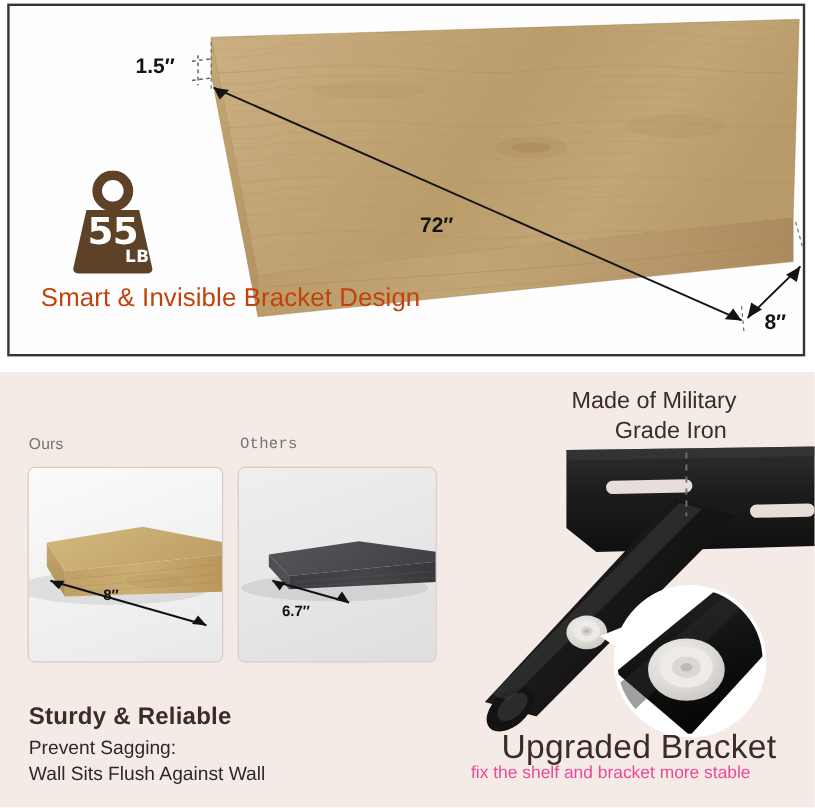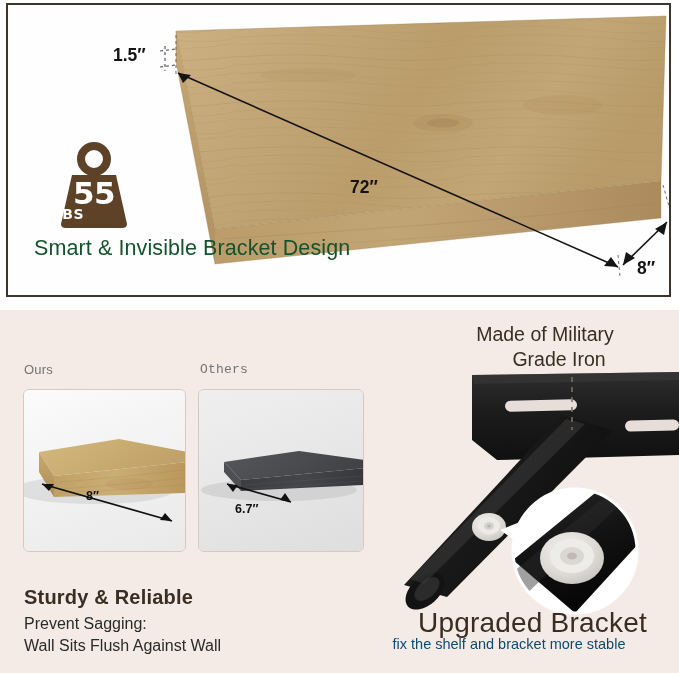--- a/index.html
+++ b/index.html
@@ -20,36 +20,36 @@
   }
   .top-inner { position: absolute; inset: 0; overflow: hidden; }
 
   
   .board { position: absolute; left: 0; top: 0; width: 665px; height: 294px; }
 
   .headline {
     position: absolute; left: 26px; top: 228px;
     width: 420px;
     font-size: 21.5px; line-height: 31px;
-    color: #14532d; font-weight: 400;
+    color: #c2410c; font-weight: 400;
     letter-spacing: .1px;
   }
   .headline .l2 { display:block; }
 
   
   .weight-badge { position: absolute; left: 45px; top: 137px; width: 82px; height: 90px; }
   .wb-num {
     position: absolute; left: 0; top: 33px; width: 82px;
     text-align: center; color: #fdfdfb;
     font-size: 31px; font-weight: 700; letter-spacing: -.5px;
     font-family: "DejaVu Sans", sans-serif;
   }
   .wb-lbs {
     position: absolute; left: 0; top: 64px; width: 82px;
-    text-align: left; color: #fdfdfb;
+    text-align: right; color: #fdfdfb;
     font-size: 14px; font-weight: 700; letter-spacing: .4px;
     font-family: "DejaVu Sans", sans-serif;
   }
 
   
   .dim { position: absolute; color: #141414; font-weight: 700; font-size: 17px; }
   .dim-15 { left: 105px; top: 40px; font-size: 17.5px; }
   .dim-72 { left: 342px; top: 172px; font-size: 17.5px; }
   .dim-8  { left: 629px; top: 253px; font-size: 17.5px; }
 
@@ -106,21 +106,21 @@
   .iron-title .ln2 { padding-left: 28px; }
 
   .bracket-title {
     position: absolute; left: 418px; top: 607px; width: 258px;
     text-align: left;
     font-size: 28px; font-weight: 400; color: #3a2d23; letter-spacing: .2px;
   }
   .bracket-sub {
     position: absolute; left: 340px; top: 636px; width: 338px;
     text-align: center;
-    font-size: 14.5px; color: #0c4a6e; font-weight: 400;
+    font-size: 14.5px; color: #ec4899; font-weight: 400;
   }
 
   svg { display: block; }
   .svg-abs { position: absolute; left: 0; top: 0; pointer-events: none; }
 </style>
 </head>
 <body>
 
 <div id="root">
 

